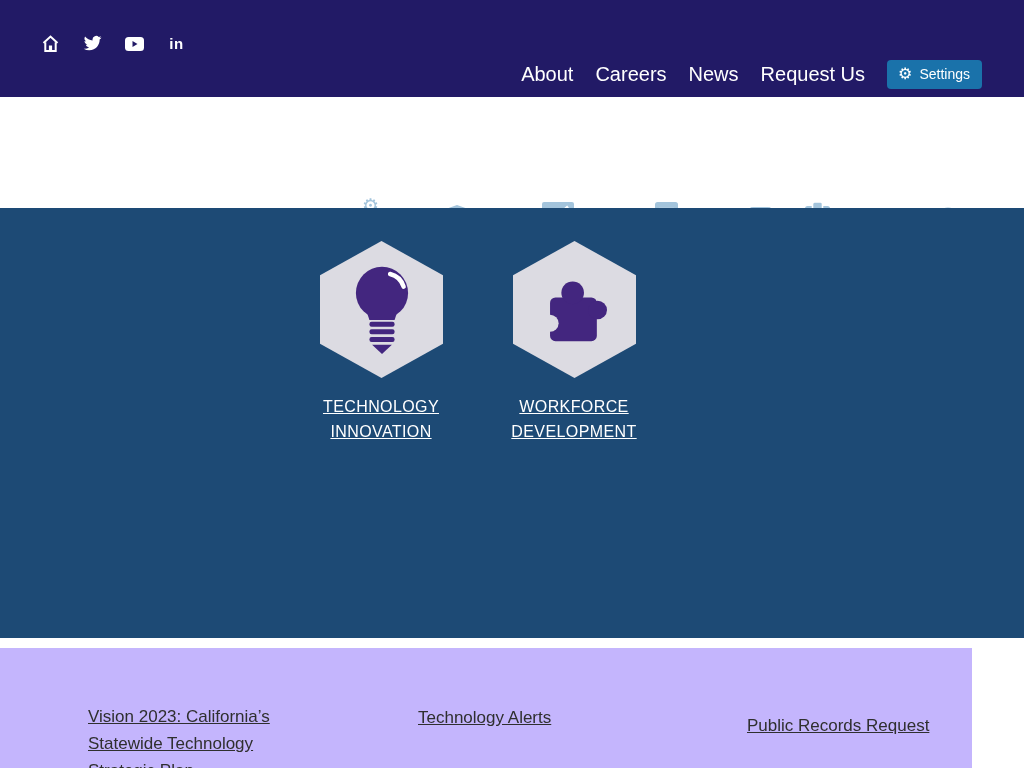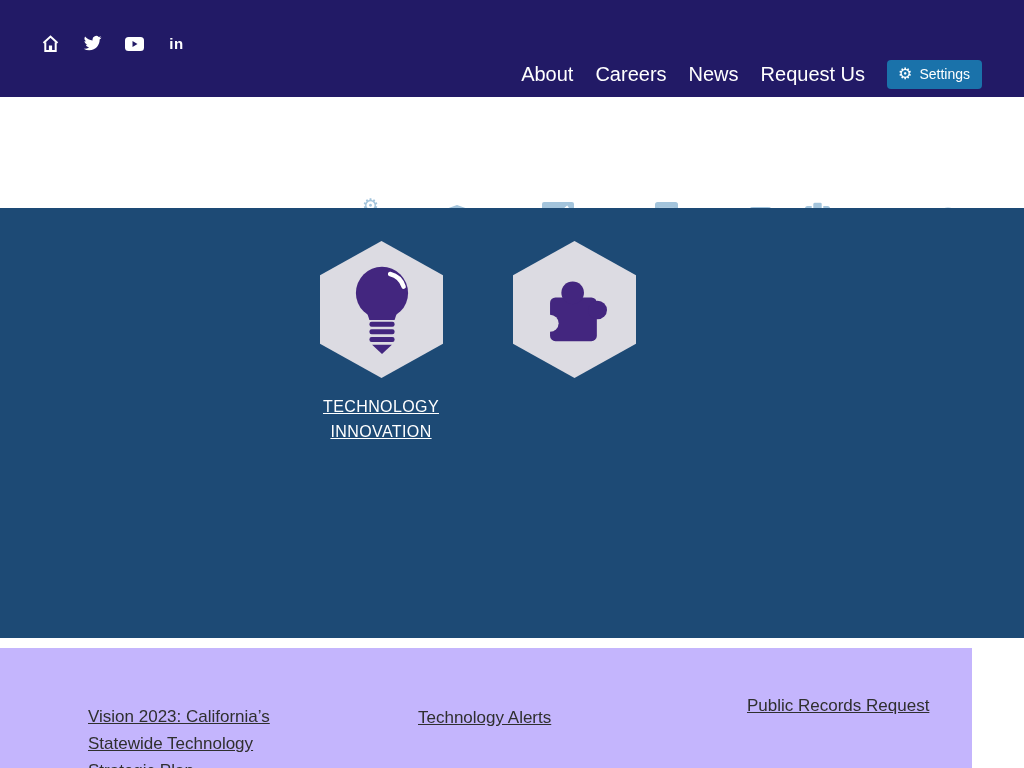--- a/index.html
+++ b/index.html
@@ -46,21 +46,21 @@
   .tile-label{position:absolute;width:172px;text-align:center;top:186px;}
   .tile-label a{color:#fff;font-size:16px;font-weight:normal;line-height:25px;
                 letter-spacing:.4px;text-decoration:underline;}
   .tl-1{left:295px;}
   .tl-2{left:488px;}
   
   .footer{position:absolute;top:638px;left:0;width:972px;height:130px;background:#c4b5fd;margin-top:10px;}
   .f-link{position:absolute;font-size:17px;line-height:27px;color:#2f2f2f;text-decoration:underline;}
   .f-1{left:88px;top:55px;width:228px;}
   .f-2{left:418px;top:56px;}
-  .f-3{left:747px;top:44px;}
+  .f-3{left:747px;top:64px;}
 </style>
 </head>
 <body>
 
 <div class="page">
 
   <div class="topbar">
     <div class="social">
       <a href="#">
         <svg width="19" height="18" viewBox="0 0 19 18">
@@ -251,20 +251,23 @@
         <rect x="18" y="34" width="60" height="56" rx="7" fill="#43267f"></rect>
         <circle cx="47" cy="28" r="14.5" fill="#43267f"></circle>
         <circle cx="79" cy="50" r="12" fill="#43267f"></circle>
         <circle cx="18" cy="67" r="11" fill="#dcdbe2"></circle>
       </svg>
     </div>
 
     <div class="tile-label tl-1">
       <a href="#">TECHNOLOGY INNOVATION</a>
     </div>
+    <div class="tile-label tl-2">
+      <a href="#">WORKFORCE DEVELOPMENT</a>
+    </div>
   </div>
 
   <div class="footer">
     <a href="#" class="f-link f-1">Vision 2023: California’s Statewide Technology Strategic Plan</a>
     <a href="#" class="f-link f-2">Technology Alerts</a>
     <a href="#" class="f-link f-3">Public Records Request</a>
   </div>
 
 </div>
 

